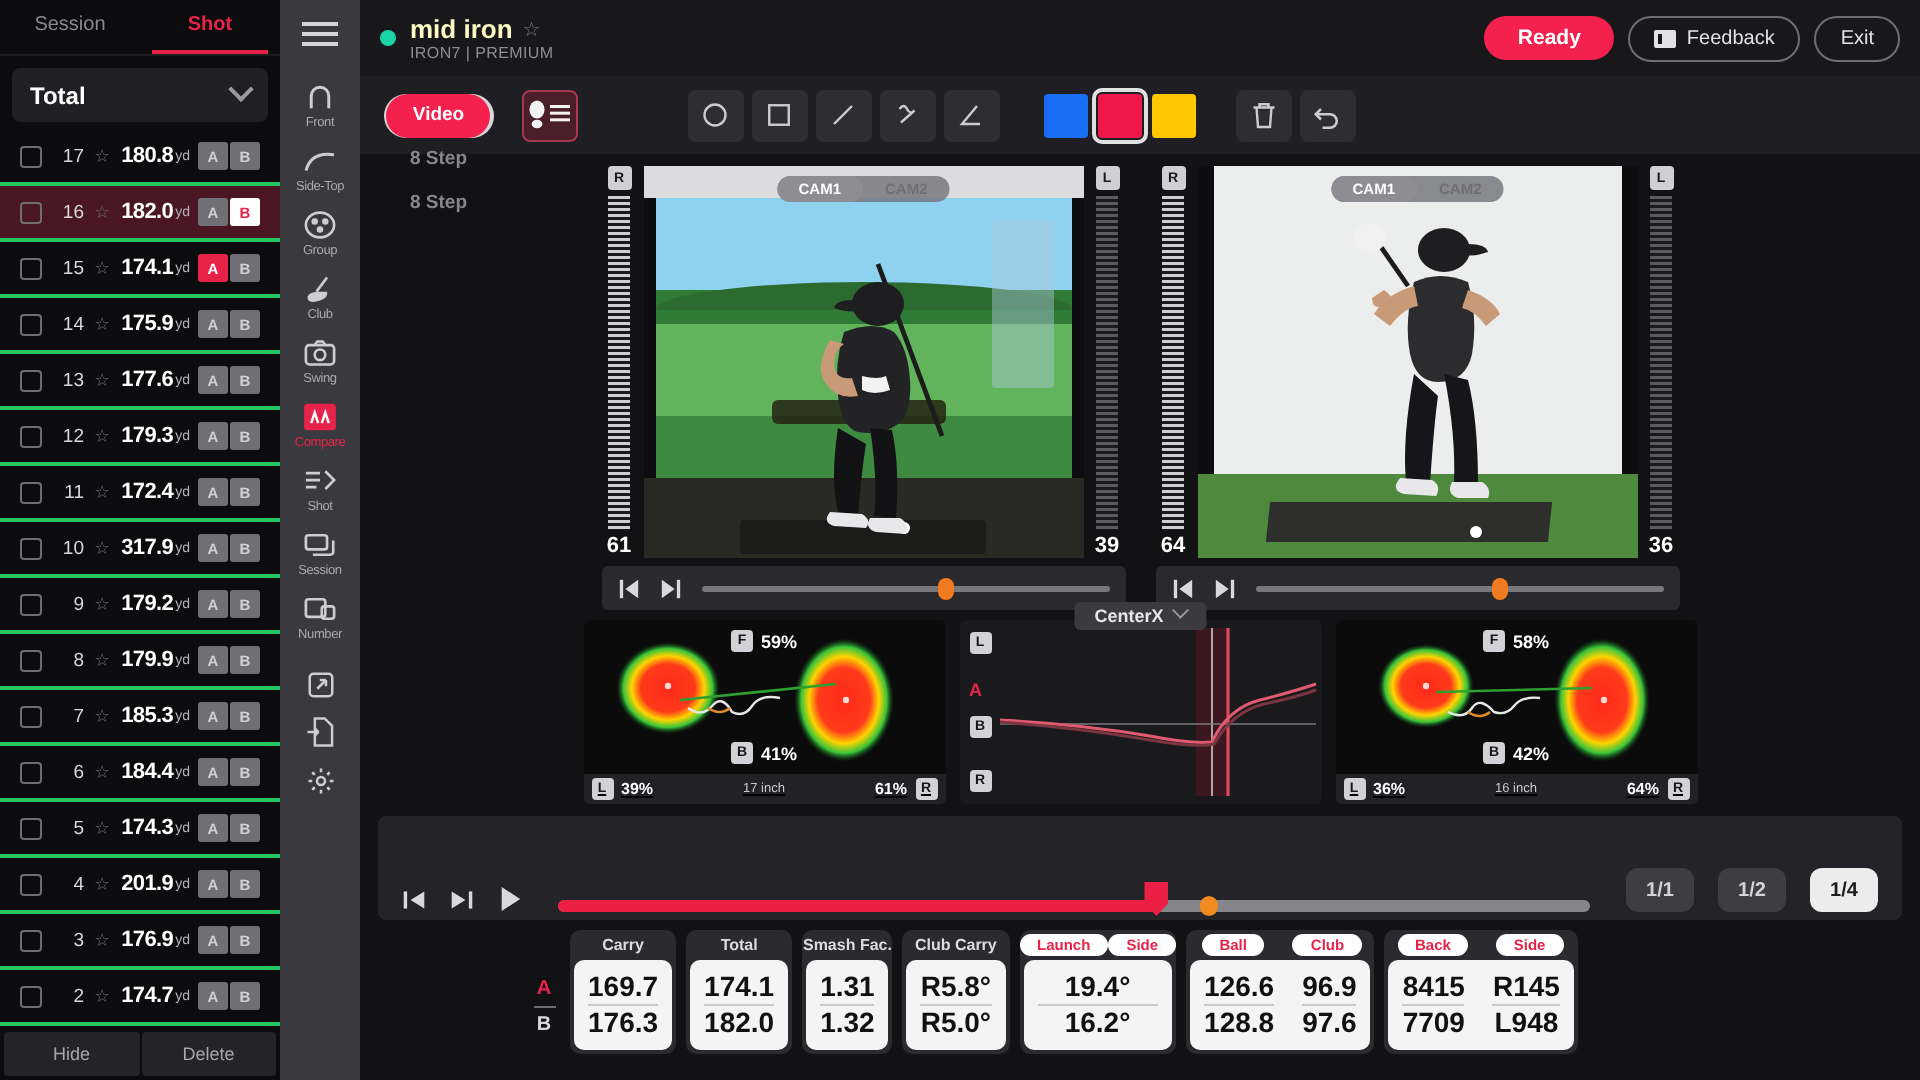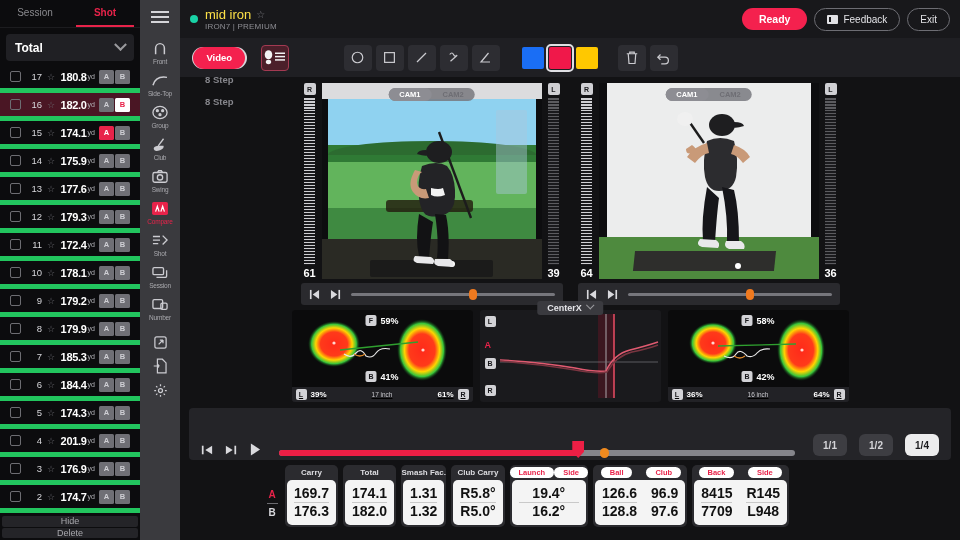--- a/index.html
+++ b/index.html
@@ -16,33 +16,33 @@
   .sl-tabs { display: flex; height: 28px; border-bottom: 1px solid #1c1c1f; }
   .sl-tab { flex: 1; text-align: center; font-size: 10px; color: #8a8a8e; line-height: 26px; position: relative; }
   .sl-tab.active { color: #e8234a; font-weight: bold; }
   .sl-tab.active:after { content: ""; position: absolute; left: 6px; right: 6px; bottom: 0; height: 2px; background: #e8234a; }
   .sl-select { margin: 6px 6px 4px 6px; height: 27px; background: #202024; border-radius: 4px;
      display: flex; align-items: center; padding: 0 9px; }
   .sl-select-label { color: #fff; font-size: 12px; font-weight: bold; flex: 1; }
   .chev { width: 9px; height: 9px; border-right: 2px solid #9a9a9e; border-bottom: 2px solid #9a9a9e;
      transform: rotate(45deg) translate(-2px,-2px); }
   .sl-rows { flex: 1; overflow: hidden; }
-  .sl-row { height: 28px; display: flex; align-items: center; padding: 0 10px; border-bottom: 5px solid #22c55e; }
+  .sl-row { height: 28px; display: flex; align-items: center; padding: 0 10px; border-bottom: 2px solid #22c55e; }
   .sl-row.sel { background: #4a1624; }
   .sl-cb { width: 11px; height: 11px; border: 1px solid #6d6d72; border-radius: 2px; flex: 0 0 11px; }
   .sl-num { width: 17px; text-align: right; color: #d8d8dc; font-size: 9.5px; margin-left: 4px; }
   .sl-star { color: #6a6a70; font-size: 9px; margin-left: 5px; }
   .sl-dist { flex: 1; text-align: right; color: #fff; font-size: 11px; font-weight: bold; margin-right: 1px; letter-spacing: -0.3px; }
   .sl-unit { color: #b5b5ba; font-size: 7px; margin-right: 4px; }
   .sl-ab { display: flex; gap: 1px; }
   .sl-ab span { width: 15px; height: 14px; background: #6f6f75; color: #cfcfd4; font-size: 7.5px;
      display: flex; align-items: center; justify-content: center; border-radius: 1.5px; font-weight: bold; }
   .sl-ab span.on-a { background: #e8234a; color: #fff; }
   .sl-ab span.on-b { background: #fff; color: #e8234a; }
-  .sl-foot { height: 26px; display: flex; gap: 1px; padding: 2px; flex-direction: column; }
+  .sl-foot { height: 26px; display: flex; gap: 1px; padding: 2px; }
   .sl-foot div { flex: 1; background: #242428; color: #a7a7ac; font-size: 9px;
      display: flex; align-items: center; justify-content: center; border-radius: 2px; }
 
   
   .rail { width: 40px; flex: 0 0 40px; background: #3a3a3e; display: flex; flex-direction: column;
      align-items: center; padding-top: 6px; }
   .rail-burger { width: 18px; height: 13px; margin: 5px 0 12px 0;
      background: linear-gradient(#d5d5d9,#d5d5d9) 0 0/100% 2px no-repeat,
                  linear-gradient(#d5d5d9,#d5d5d9) 0 5px/100% 2px no-repeat,
                  linear-gradient(#d5d5d9,#d5d5d9) 0 10px/100% 2px no-repeat; }
@@ -52,21 +52,21 @@
   .rail-ico svg { display: block; }
   .rail-lbl { font-size: 6.5px; color: #a9a9ae; margin-top: 1px; letter-spacing: -0.2px; }
   .rail-sp { height: 6px; }
 
   
   .main { flex: 1; display: flex; flex-direction: column; background: #121214; position: relative; }
   .topbar { height: 38px; background: #18181b; display: flex; align-items: center; padding: 0 10px; }
   .dot { width: 8px; height: 8px; border-radius: 50%; background: #19d2a6; margin-right: 7px; }
   .title-wrap { display: flex; flex-direction: column; justify-content: center; }
   .title-row { display: flex; align-items: center; gap: 5px; }
-  .title { color: #fde047; font-size: 13px; font-weight: normal; }
+  .title { color: #fef9c3; font-size: 13px; font-weight: bold; }
   .title-star { color: #77777d; font-size: 10px; }
   .subtitle { color: #8d8d93; font-size: 8px; letter-spacing: 0.2px; }
   .top-right { margin-left: auto; display: flex; align-items: center; gap: 7px; }
   .btn-ready { background: #f4214e; color: #fff; font-size: 10.5px; font-weight: bold;
      padding: 5px 17px; border-radius: 13px; }
   .btn-out { border: 1px solid #6d6d73; color: #e2e2e6; font-size: 10px; padding: 5px 12px;
      border-radius: 13px; display: flex; align-items: center; gap: 5px; }
   .fb-ico { width: 11px; height: 9px; background: #e2e2e6; border-radius: 1px; position: relative; }
   .fb-ico:after { content: ""; position: absolute; left: 2px; top: 2px; width: 2px; height: 5px; background: #18181b; }
 
@@ -276,21 +276,21 @@
           <div class="sl-unit">yd</div>
           <div class="sl-ab">
             <span>A</span>
             <span>B</span>
           </div>
         </div>
         <div class="sl-row">
           <div class="sl-cb"></div>
           <div class="sl-num">10</div>
           <div class="sl-star">☆</div>
-          <div class="sl-dist">178.1</div>
+          <div class="sl-dist">317.9</div>
           <div class="sl-unit">yd</div>
           <div class="sl-ab">
             <span>A</span>
             <span>B</span>
           </div>
         </div>
         <div class="sl-row">
           <div class="sl-cb"></div>
           <div class="sl-num">9</div>
           <div class="sl-star">☆</div>

